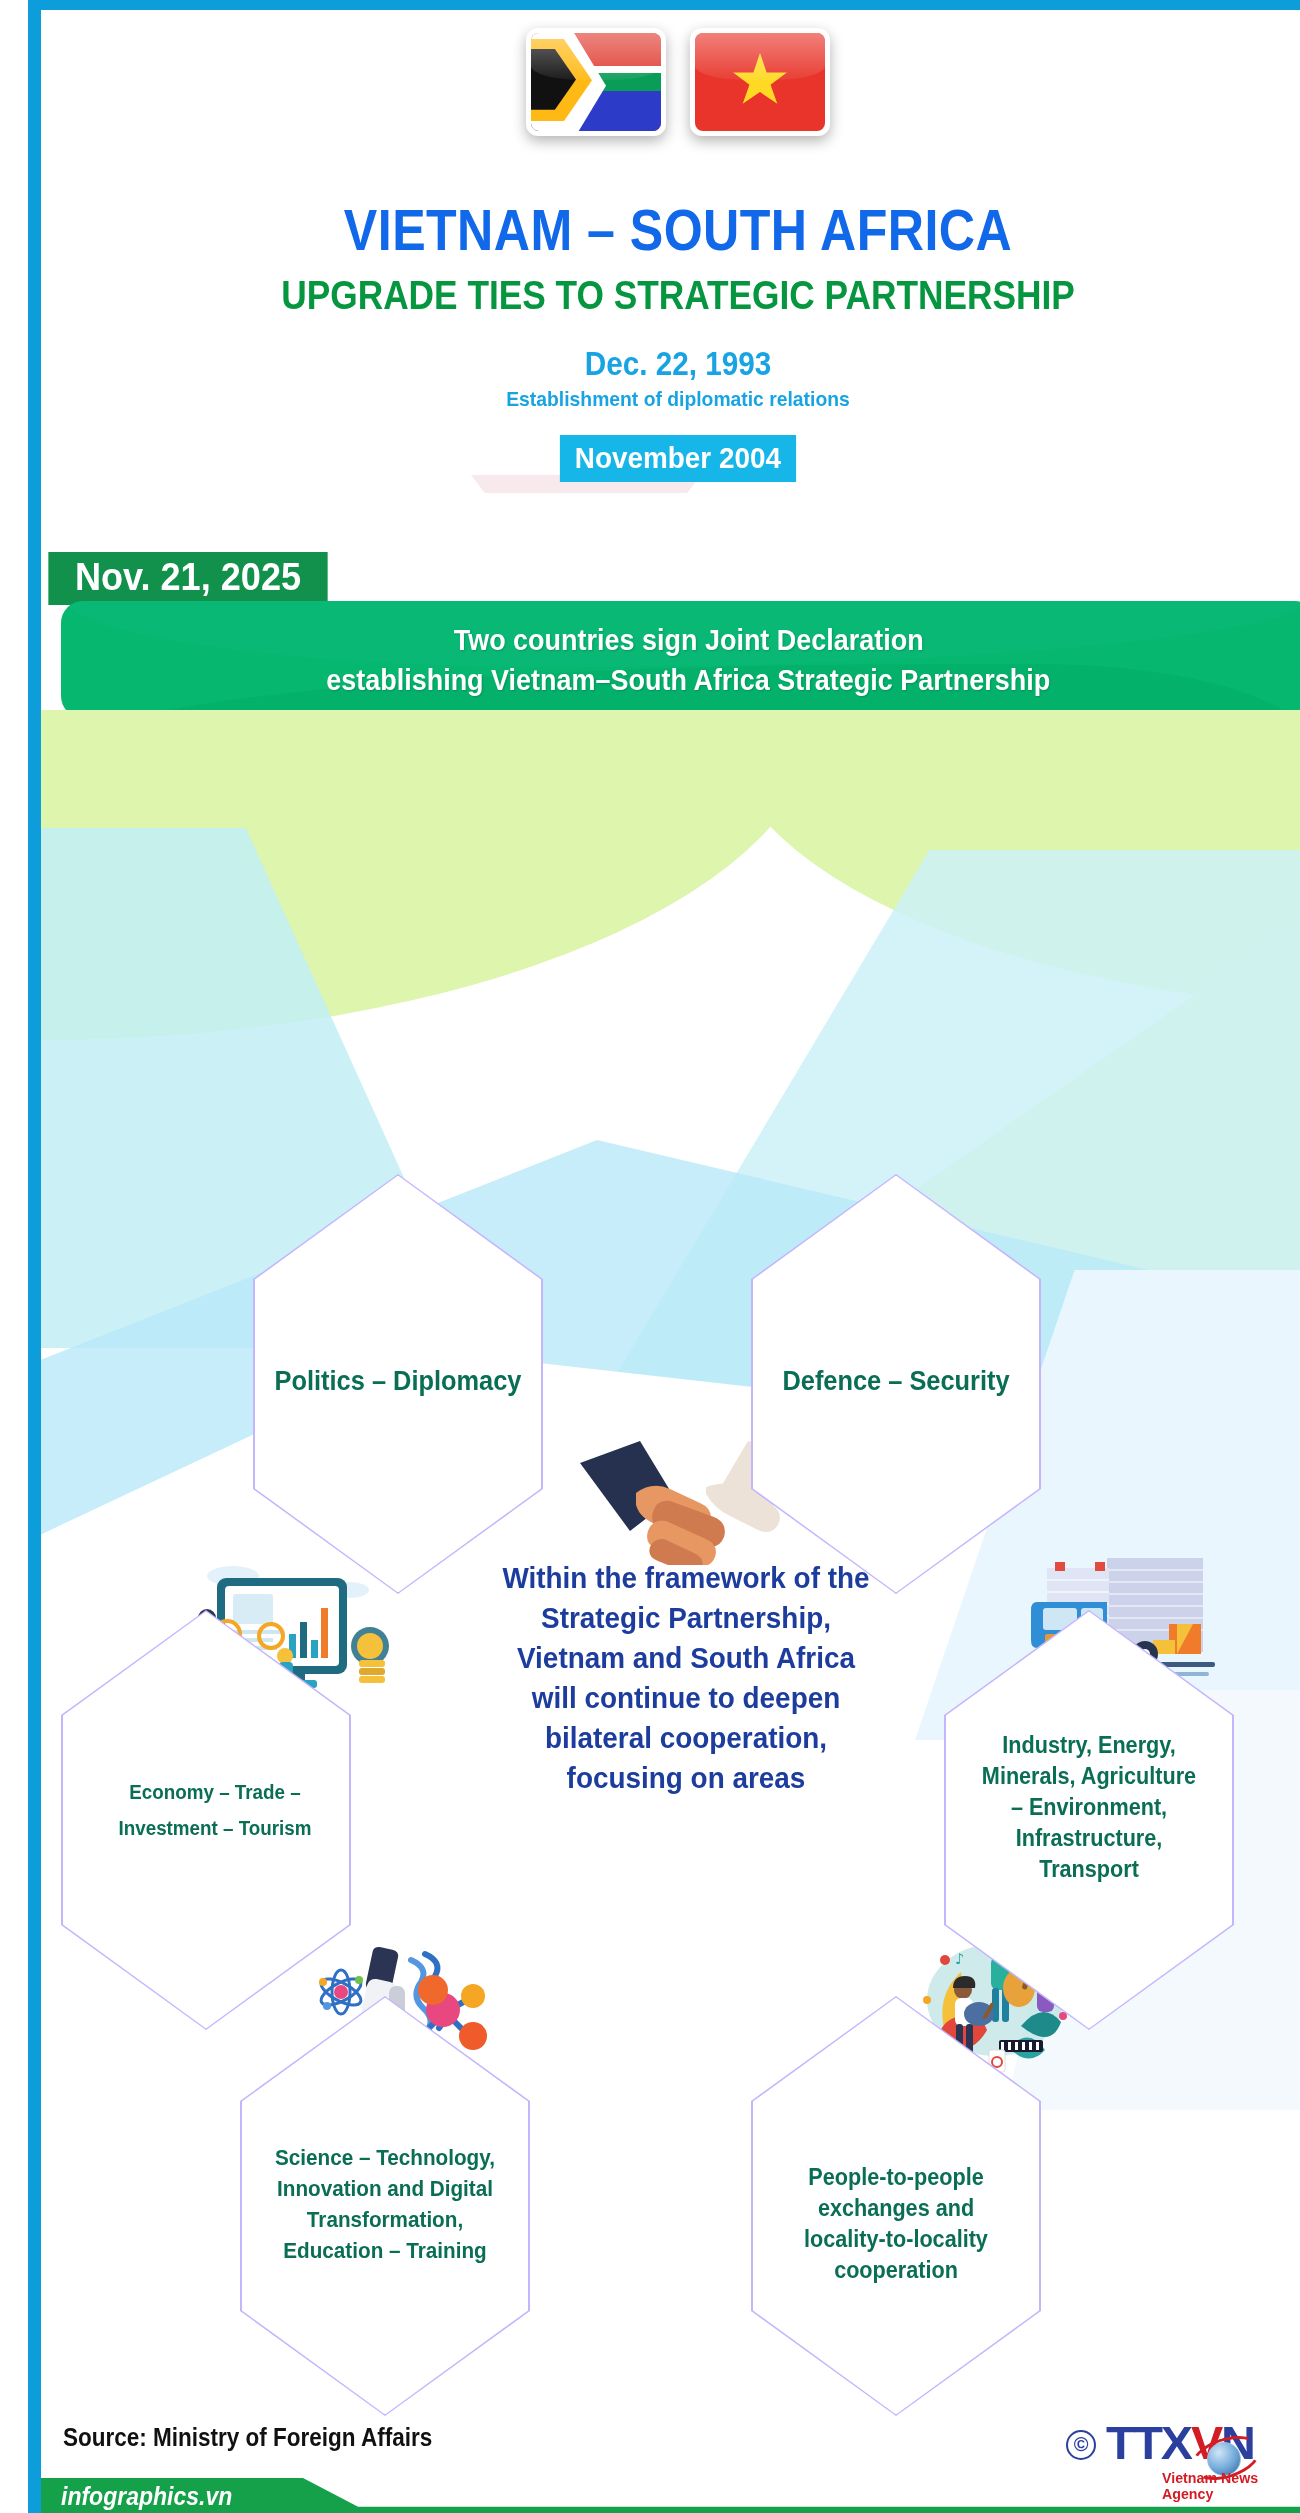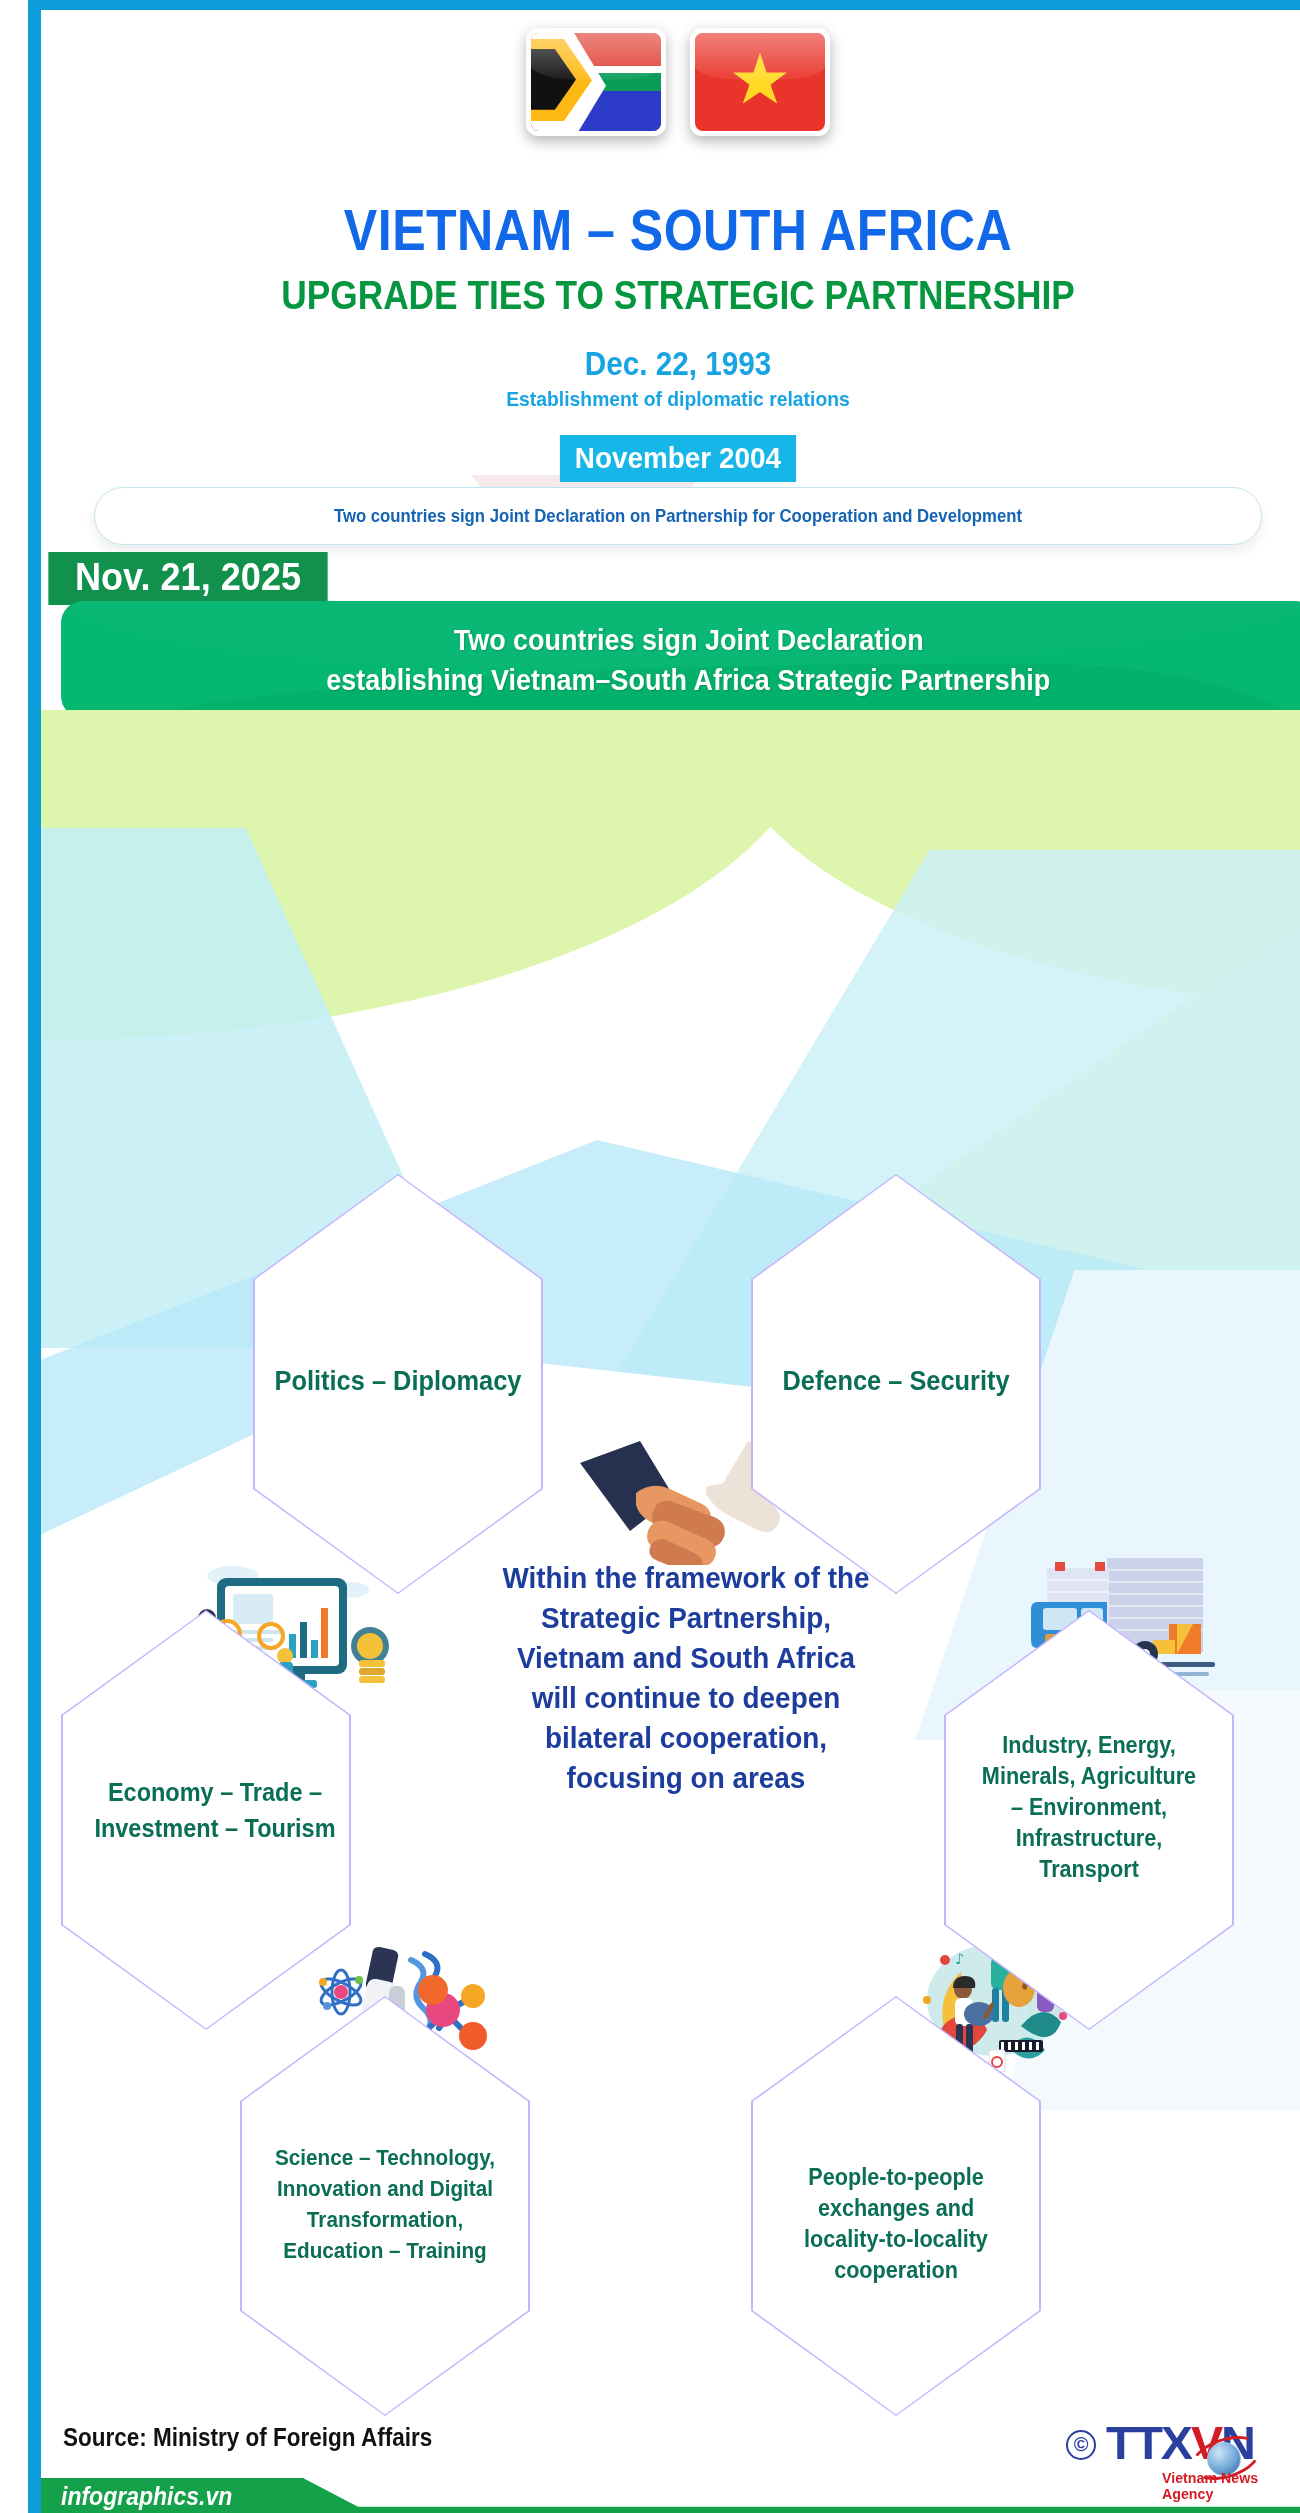--- a/index.html
+++ b/index.html
@@ -318,23 +318,20 @@
 
     <div class="t-main">VIETNAM – SOUTH AFRICA</div>
     <div class="t-sub">UPGRADE TIES TO STRATEGIC PARTNERSHIP</div>
 
     <div class="d1">Dec. 22, 1993</div>
     <div class="d1sub">Establishment of diplomatic relations</div>
 
     <div class="d2shadow"></div>
     <div class="d2wrap">
       <span class="d2">November 2004</span>
-    </div>
-    <div class="card2">
-      <span>Two countries sign Joint Declaration on Partnership for Cooperation and Development</span>
     </div>
 
     <div class="d3shadow"></div>
     <div class="d3wrap">
       <span class="d3">Nov. 21, 2025</span>
     </div>
 
     <div class="banner">
       <div class="sw1"></div>
       <div class="sw2"></div>
@@ -527,21 +524,21 @@
 
     <div class="hexborder" style="left:710px; top:1164px; width:290px; height:420px;">
       <div class="hexfill"></div>
       <div class="hexlabel" style="top:190px; font-size:27px; line-height:34px;">
         <div>Defence – Security</div>
       </div>
     </div>
 
     <div class="hexborder" style="left:20px; top:1600px; width:290px; height:420px;">
       <div class="hexfill"></div>
-      <div class="hexlabel" style="top:164px; font-size:25px; line-height:36px;padding-left:18px;">
+      <div class="hexlabel" style="top:164px; font-size:20px; line-height:36px;padding-left:18px;">
         <div>Economy – Trade –</div>
         <div>Investment – Tourism</div>
       </div>
     </div>
 
     <div class="hexborder" style="left:199px; top:1986px; width:290px; height:420px;">
       <div class="hexfill"></div>
       <div class="hexlabel" style="top:146px; font-size:22px; line-height:31px;">
         <div>Science – Technology,</div>
         <div>Innovation and Digital</div>

